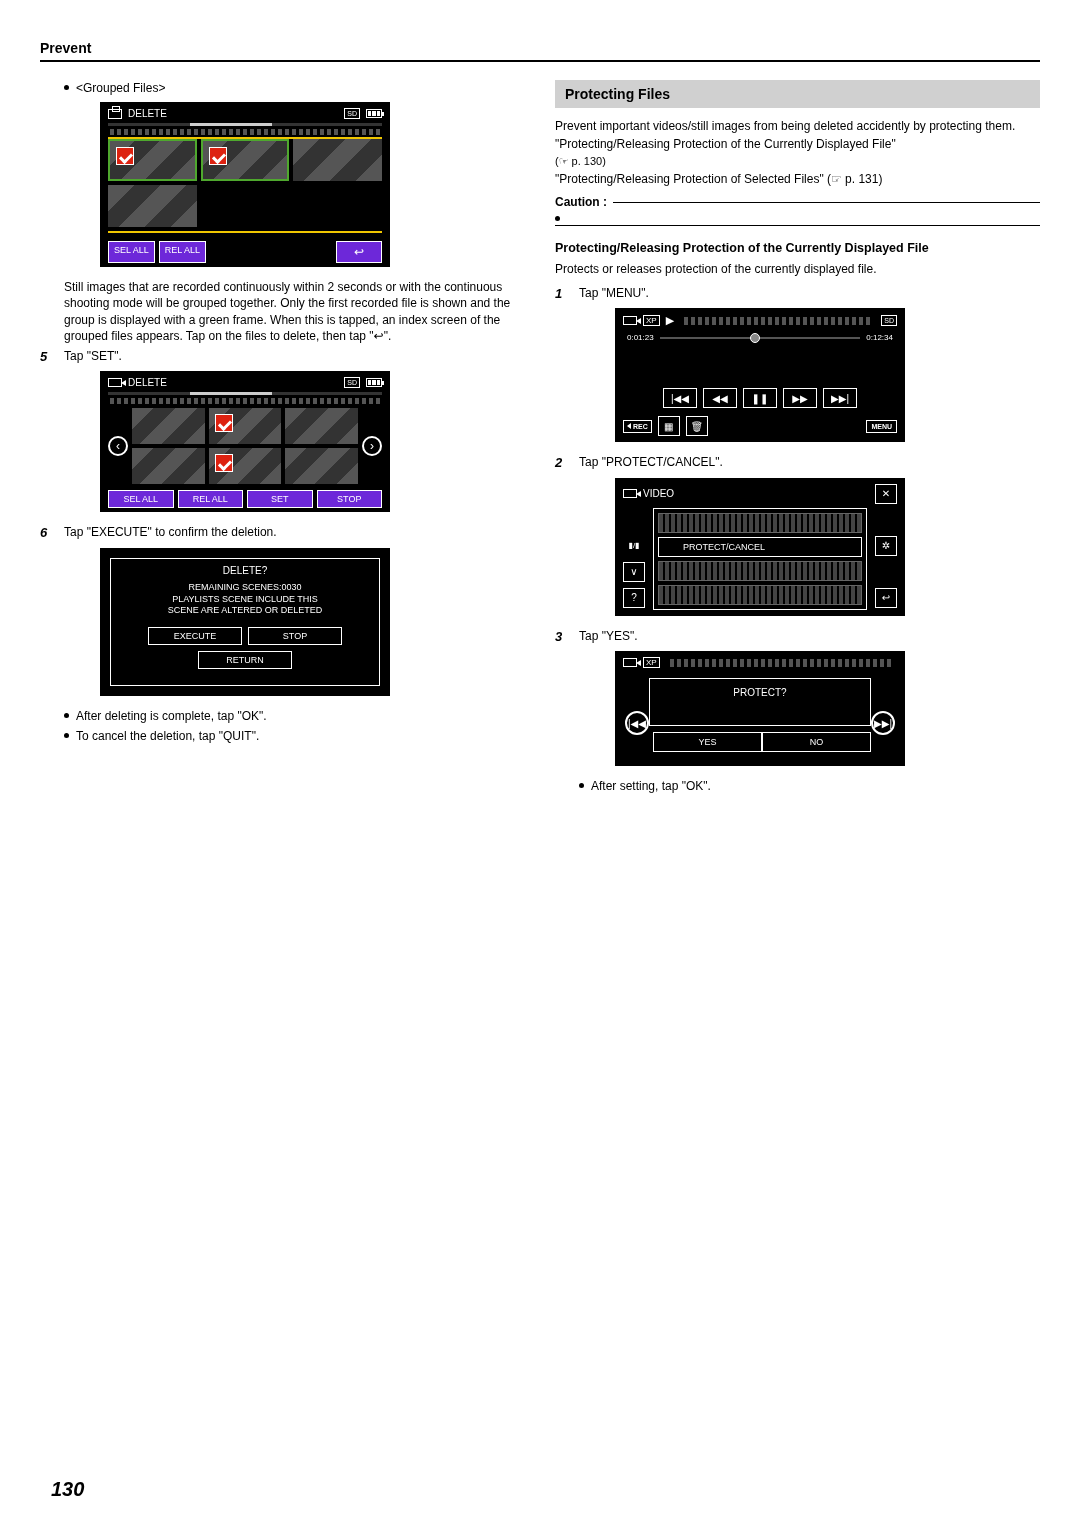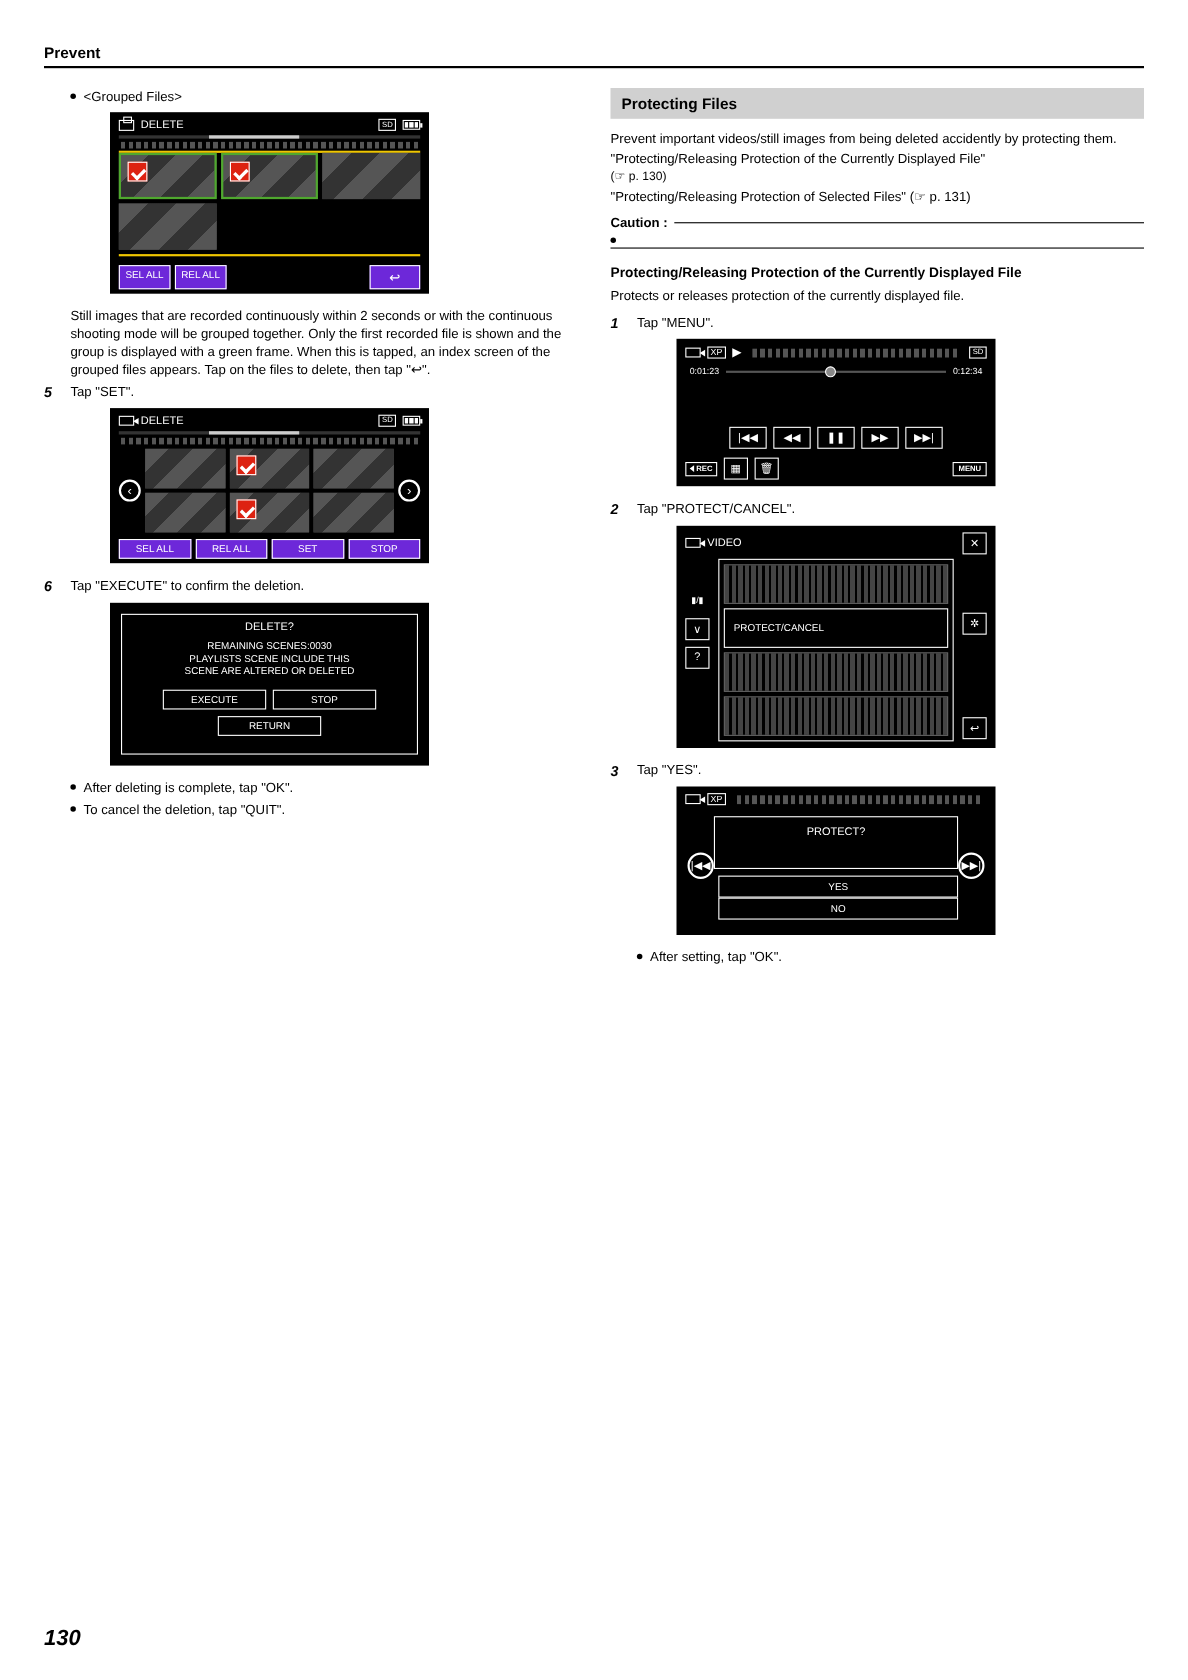--- a/index.html
+++ b/index.html
@@ -140,33 +140,33 @@
   .pb-btn { width:34px; height:20px; border:1px solid #fff; display:flex; align-items:center; justify-content:center; font-size:10px; }
   .pb-bot-row { display:flex; align-items:center; gap:6px; padding:6px 4px 2px 4px; }
   .rec-chip { border:1px solid #fff; padding:2px 3px; font-size:7px; display:flex; align-items:center; gap:2px;}
   .rec-chip .tri { width:0;height:0;border-top:3px solid transparent;border-bottom:3px solid transparent;border-right:4px solid #fff;}
   .menu-chip { margin-left:auto; border:1px solid #fff; padding:2px 4px; font-size:7px; font-weight:bold;}
   
   .menu-left-icons { display:flex; flex-direction:column; gap:6px; padding:2px; }
   .sq { width:22px; height:20px; border:1px solid #fff; display:flex; align-items:center; justify-content:center; font-size:10px;}
   .menu-body { display:flex; gap:6px; padding:2px; }
   .menu-list { flex:1; border:1px solid #fff; padding:4px; display:flex; flex-direction:column; gap:4px; }
-  .menu-row { height:36px; border:1px solid #666; display:flex; align-items:center; padding:0 8px; font-size:9px; color:#bbb;}
+  .menu-row { height:20px; border:1px solid #666; display:flex; align-items:center; padding:0 24px; font-size:9px; color:#bbb;}
   .menu-row.hi { border:1px solid #fff; color:#fff; }
   .menu-row.dim { background:repeating-linear-gradient(90deg,#444 0 4px,#000 4px 6px); }
   .menu-right-icons { display:flex; flex-direction:column; justify-content:space-between; gap:6px; padding:2px; }
   .menu-title-row { display:flex; align-items:center; gap:6px; padding:2px 4px;}
   
   .prot-box { border:1px solid #fff; margin:8px 30px 4px 30px; height:48px; display:flex; align-items:flex-start; justify-content:center; padding-top:8px; font-size:10px;}
-  .yn-row { display:flex; margin:6px 30px 2px 34px;flex-direction:column; }
+  .yn-row { display:flex; margin:6px 30px 2px 34px; }
   .yn-cell { flex:1; text-align:center; border:1px solid #fff; padding:4px 0; font-size:9px; }
   .nav-circ { width:24px; height:24px; border:2px solid #fff; border-radius:50%; display:flex; align-items:center; justify-content:center; font-size:10px; position:absolute; top:60px; }
   .nav-l { left:10px; } .nav-r { right:10px; }
   .page-num {
-    position:absolute; left:40px; bottom:26px; font-weight:bold; font-style:italic; font-size:20px;
+    position:absolute; left:51px; bottom:26px; font-weight:bold; font-style:italic; font-size:20px;
   }
   .inline-icon { font-size:11px; font-weight:bold; }
   .ptr { font-size:11px; }
   .cam-icon { width:14px; height:10px; border:1px solid #fff; position:relative; display:inline-block;}
   .cam-icon:before { content:""; position:absolute; left:3px; top:-4px; width:6px; height:4px; border:1px solid #fff; }
   .vcam-icon { width:14px; height:9px; border:1px solid #fff; position:relative; display:inline-block; }
   .vcam-icon:after { content:""; position:absolute; right:-5px; top:1px; width:0; height:0; border-top:3px solid transparent; border-bottom:3px solid transparent; border-right:5px solid #fff; }
   .ps-icon { font-size:8px; }
   .return-glyph { font-size:12px; }
   .stripes { flex:1; height:8px; background:repeating-linear-gradient(90deg,#555 0 4px,#000 4px 7px); margin:0 4px; }

